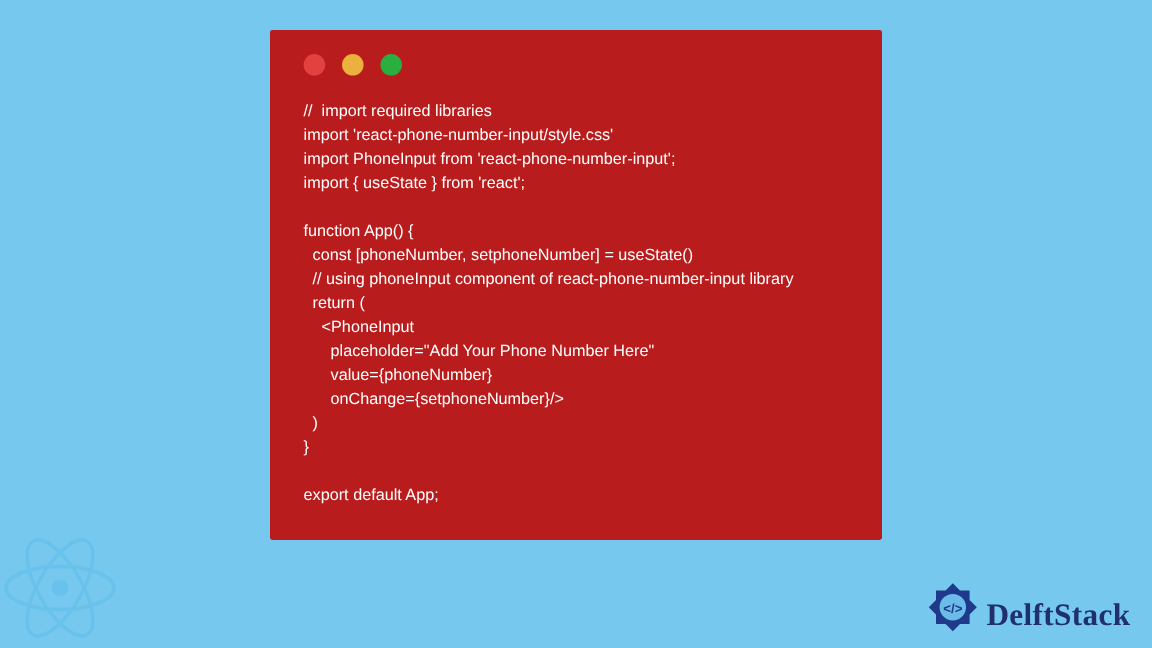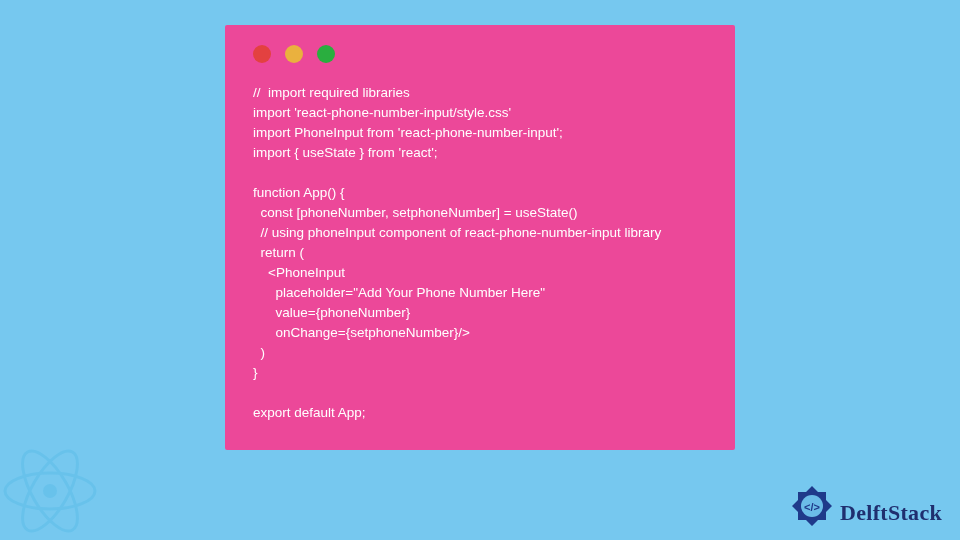--- a/index.html
+++ b/index.html
@@ -10,21 +10,21 @@
     font-family: -apple-system, BlinkMacSystemFont, "Segoe UI", Arial, sans-serif;
     position: relative;
     overflow: hidden;
   }
   .code-window {
     position: absolute;
     top: 25px;
     left: 225px;
     width: 510px;
     height: 425px;
-    background: #ec4899;
+    background: #b91c1c;
     border-radius: 2px;
   }
   .traffic-lights {
     display: flex;
     gap: 14px;
     padding: 20px 0 0 28px;
   }
   .dot {
     width: 18px;
     height: 18px;
@@ -43,21 +43,21 @@
   }
   .logo-brand {
     position: absolute;
     right: 18px;
     bottom: 12px;
     display: flex;
     align-items: center;
     gap: 6px;
   }
   .logo-text {
-    font-size: 22px;
+    font-size: 26px;
     color: #1f2f6f;
     font-weight: 600;
     font-family: Georgia, "Times New Roman", serif;
     letter-spacing: 0.3px;
     margin-top: 13px;
   }
   .watermark {
     position: absolute;
     left: -5px;
     bottom: -5px;

